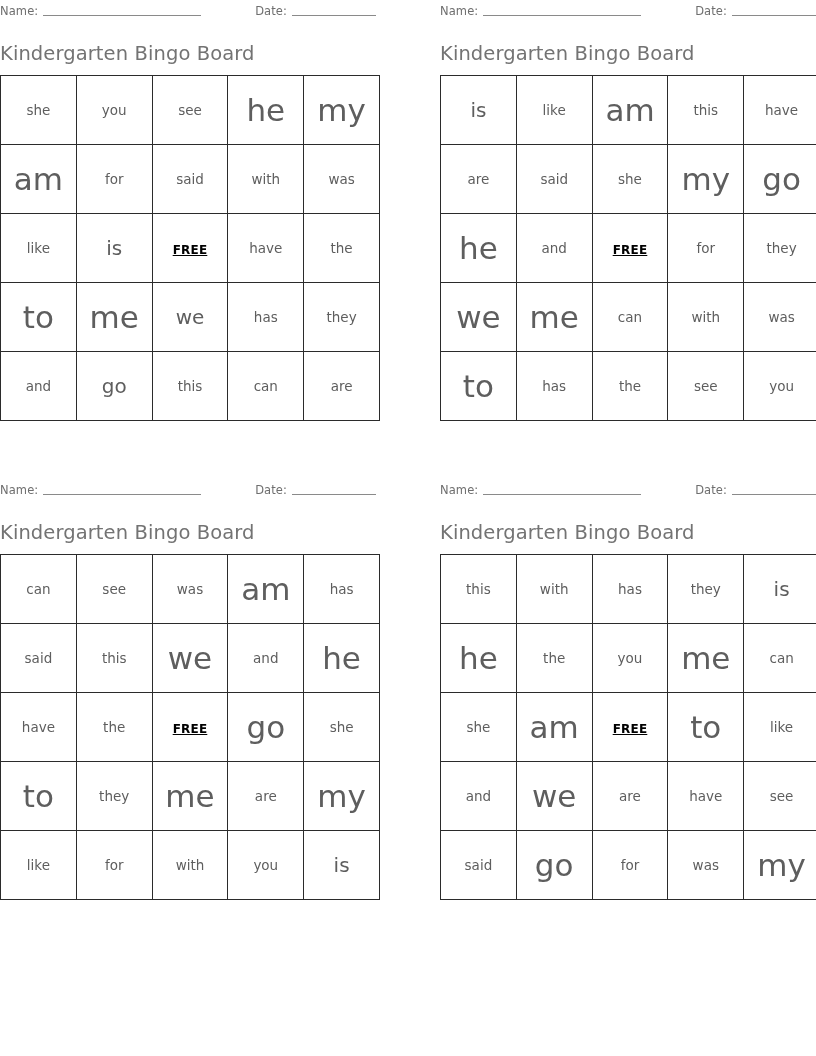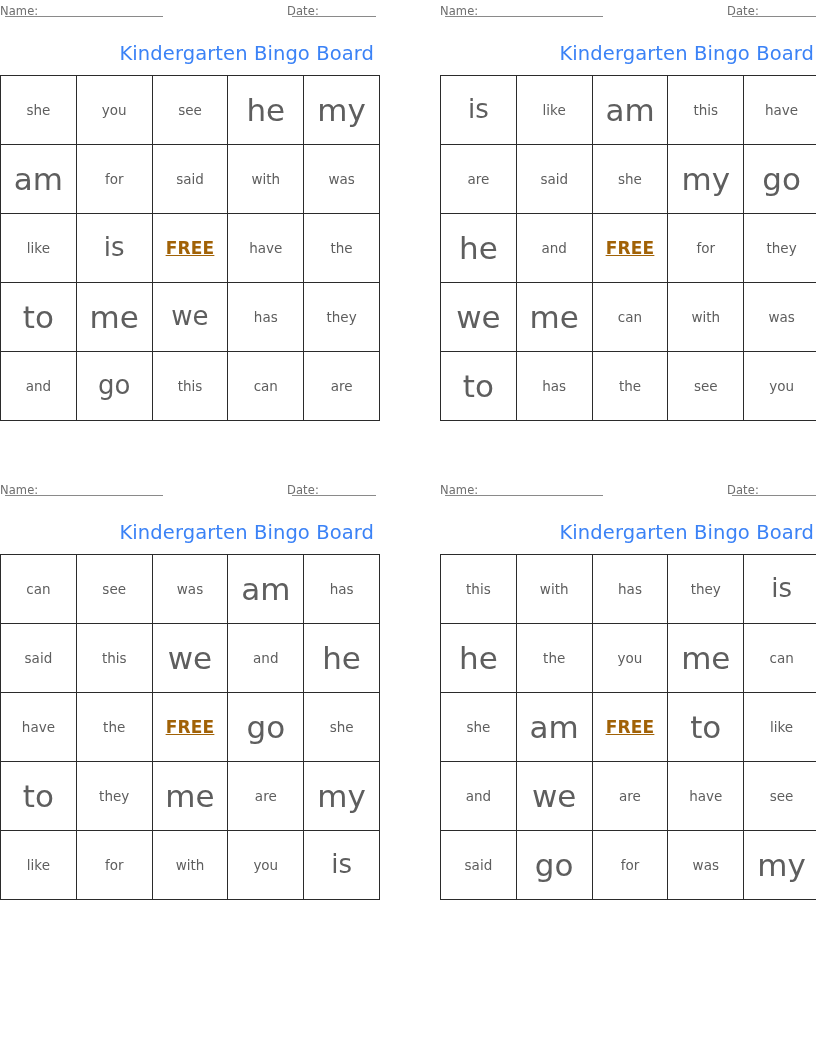--- a/index.html
+++ b/index.html
@@ -45,43 +45,42 @@
     height: 22px;
     display: flex;
     align-items: center;
     font-size: 11.5px;
     color: #6e6e6e;
     letter-spacing: 0.1px;
     white-space: nowrap;
   }
   .meta-field {
     display: flex;
-    align-items: flex-start;
-    flex-direction: column;
+    align-items: flex-end;
   }
   .meta-label {
     color: #6e6e6e;
     font-size: 11.5px;
   }
   .meta-rule {
     display: inline-block;
     border-bottom: 1px solid #8a8a8a;
     margin-left: 5px;
     position: relative;
     top: -2px;
   }
   .meta-name .meta-rule { width: 158px; }
   .meta-date .meta-rule { width: 84px; }
   .meta-spacer { flex: 1 1 auto; min-width: 10px; }
 
   
   .card-title {
-    text-align: right;
+    text-align: left;
     font-size: 19.5px;
-    color: #3b82f6;
+    color: #737373;
     margin-top: 20px;
     margin-bottom: 10px;
     letter-spacing: 0.1px;
     font-weight: 400;
     width: 374px;
   }
 
   
   .bingo-grid {
     width: 374px;
@@ -98,28 +97,28 @@
     color: #5e5e5e;
     padding: 0;
     overflow: hidden;
   }
   .cell-word {
     display: block;
     line-height: 1.05;
     color: #5e5e5e;
   }
   .sz-2 { font-size: 13.5px; }
-  .sz-6 { font-size: 26px; }
+  .sz-6 { font-size: 20px; }
   .sz-7 { font-size: 31px; }
 
   .cell-free {
     font-weight: bold;
-    font-size: 17px;
+    font-size: 12px;
     text-decoration: underline;
-    color: #a16207;
+    color: #000000;
     letter-spacing: 0.2px;
   }
 </style>
 </head>
 <body>
 
 <div class="page">
 
   <div class="card-row row-1">
     <div class="card card-left">

